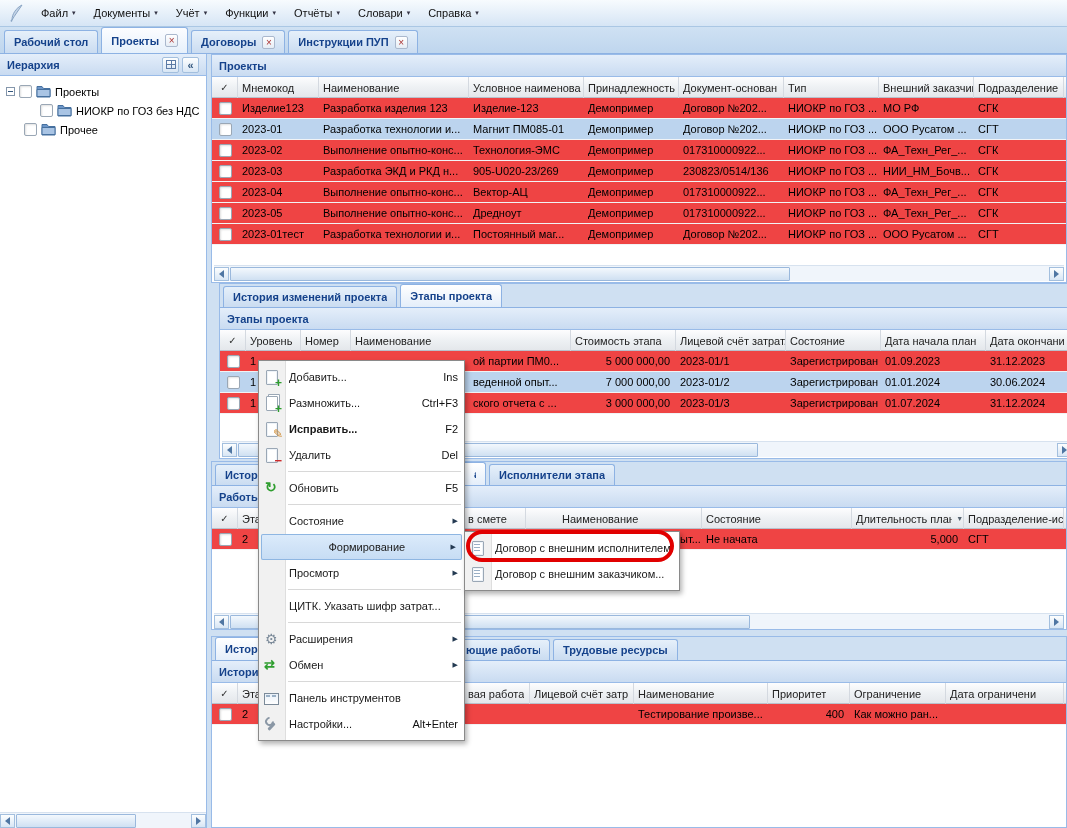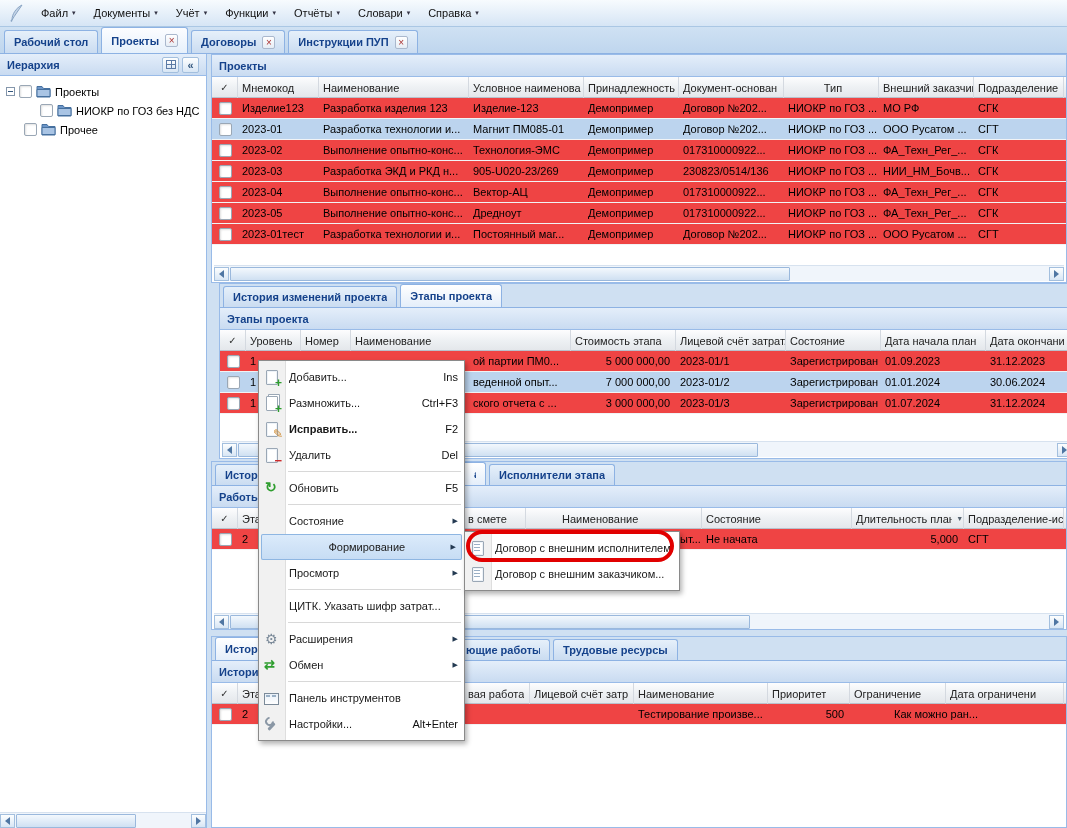--- a/index.html
+++ b/index.html
@@ -247,21 +247,21 @@
         </div>
         <div class="gh" style="width: 115px;">
           <span>Условное наименова</span>
         </div>
         <div class="gh" style="width: 95px;">
           <span>Принадлежность</span>
         </div>
         <div class="gh" style="width: 105px;">
           <span>Документ-основан</span>
         </div>
-        <div class="gh" style="width: 95px; justify-content: center;">
+        <div class="gh" style="width: 95px;">
           <span>Тип</span>
         </div>
         <div class="gh" style="width: 95px;">
           <span>Внешний заказчик</span>
         </div>
         <div class="gh" style="width: 90px;">
           <span>Подразделение</span>
         </div>
       </div>
       <div class="grow">
@@ -568,22 +568,22 @@
       </div>
       <div class="grow">
         <div class="gd gcheck">
           <span class="cb"></span>
         </div>
         <div class="gd" style="width: 30px;">2</div>
         <div class="gd" style="width: 126px;"></div>
         <div class="gd" style="width: 136px;"></div>
         <div class="gd" style="width: 104px;"></div>
         <div class="gd" style="width: 134px;">Тестирование произве...</div>
-        <div class="gd right" style="width: 82px;">500</div>
-        <div class="gd" style="width: 96px; margin-left: 40px;">Как можно ран...</div>
+        <div class="gd right" style="width: 82px;">400</div>
+        <div class="gd" style="width: 96px;">Как можно ран...</div>
         <div class="gd" style="width: 118px;"></div>
       </div>
     </div>
 </div>
 
 <div id="ctxmenu" class="menu" style="left: 258px; top: 360px; width: 207px;">
     <div class="menuitem">
       <span class="micon mi-add"></span>
       <span class="mlabel">Добавить...</span>
       <span class="mshort">Ins</span>

